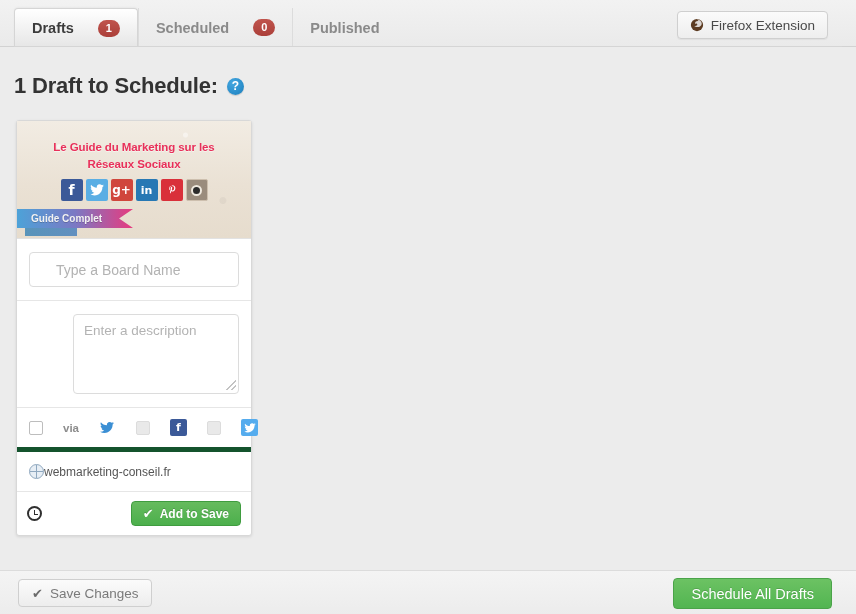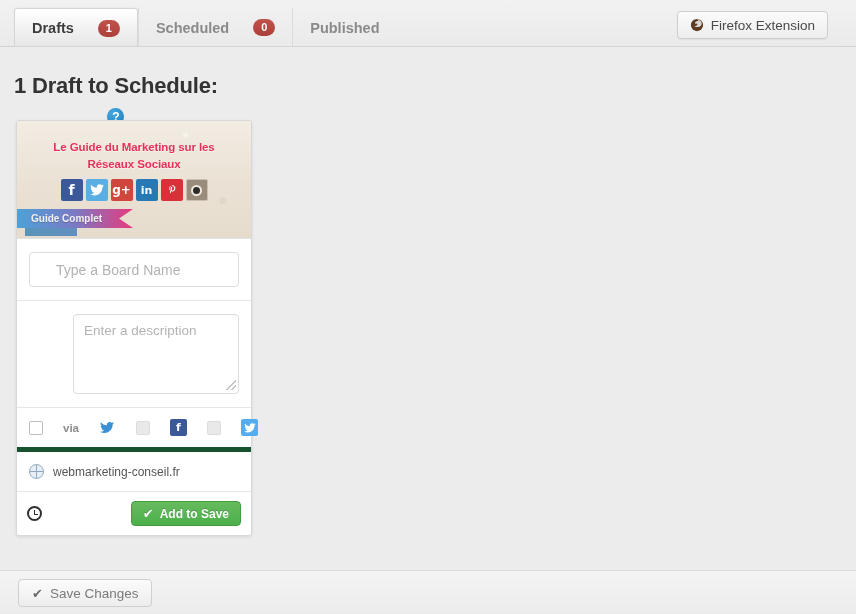--- a/index.html
+++ b/index.html
@@ -106,21 +106,20 @@
   }
 
   
   .heading {
     position: absolute;
     left: 14px;
     top: 73px;
     display: flex;
     align-items: center;
     gap: 9px;
-    flex-direction: column;
   }
   .heading h1 {
     margin: 0;
     font-size: 22px;
     font-weight: bold;
     color: #333;
     letter-spacing: -0.2px;
   }
   .help-icon {
     width: 17px; height: 17px;
@@ -319,21 +318,20 @@
     flex: none;
     font-family: "DejaVu Sans", sans-serif;
   }
   .mini-buffer { color: #3b8fd4; font-size: 14px; background: transparent; }
   .mini-fb { background: #3b5998; }
   .mini-tw { background: #55acee; }
 
   .url-row {
     display: flex;
     align-items: center;
-    gap: 9px;
     padding: 12px;
     border-bottom: 1px solid #e6e6e6;
   }
   .globe {
     width: 15px; height: 15px;
     border-radius: 50%;
     border: 1px solid #8fa8bf;
     background:
       linear-gradient(to right, transparent 46%, #8fa8bf 46% 54%, transparent 54%),
       linear-gradient(to bottom, transparent 46%, #8fa8bf 46% 54%, transparent 54%),
@@ -556,13 +554,14 @@
     </span>
   </div>
 
 </div>
 
 <div class="footer">
   <span class="btn-save">
     <span class="check">✔</span>
     <span>Save Changes</span>
   </span>
+  <span class="btn-schedule">Schedule All Drafts</span>
 </div>
 
 </body></html>

